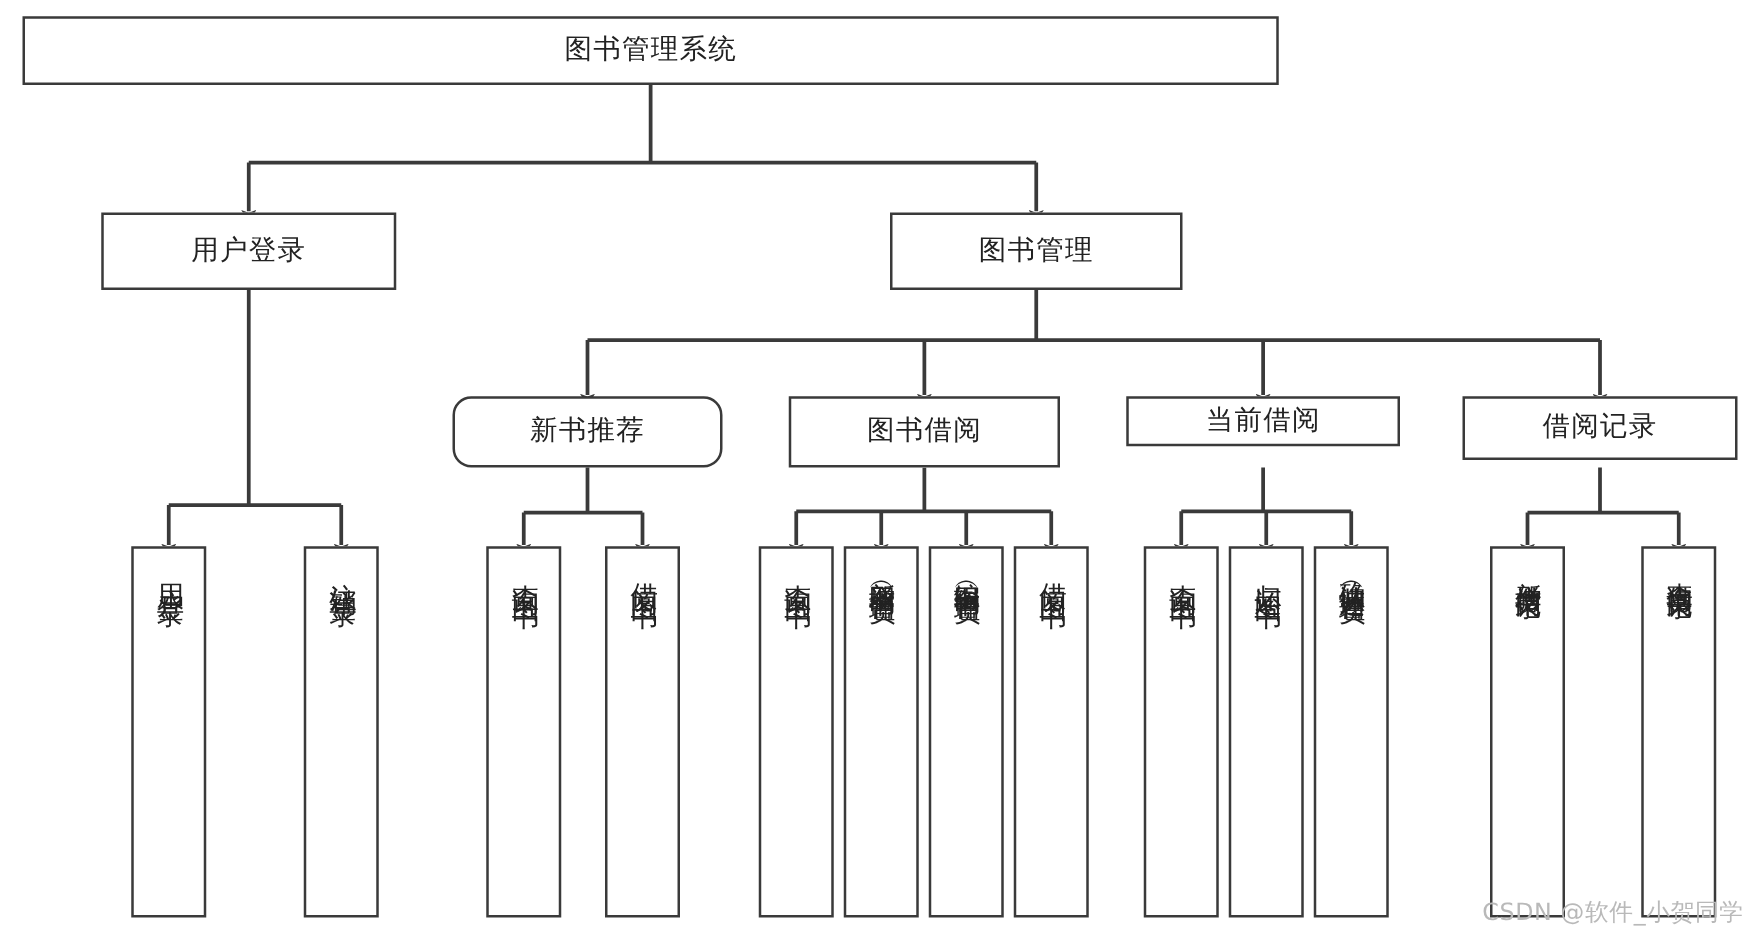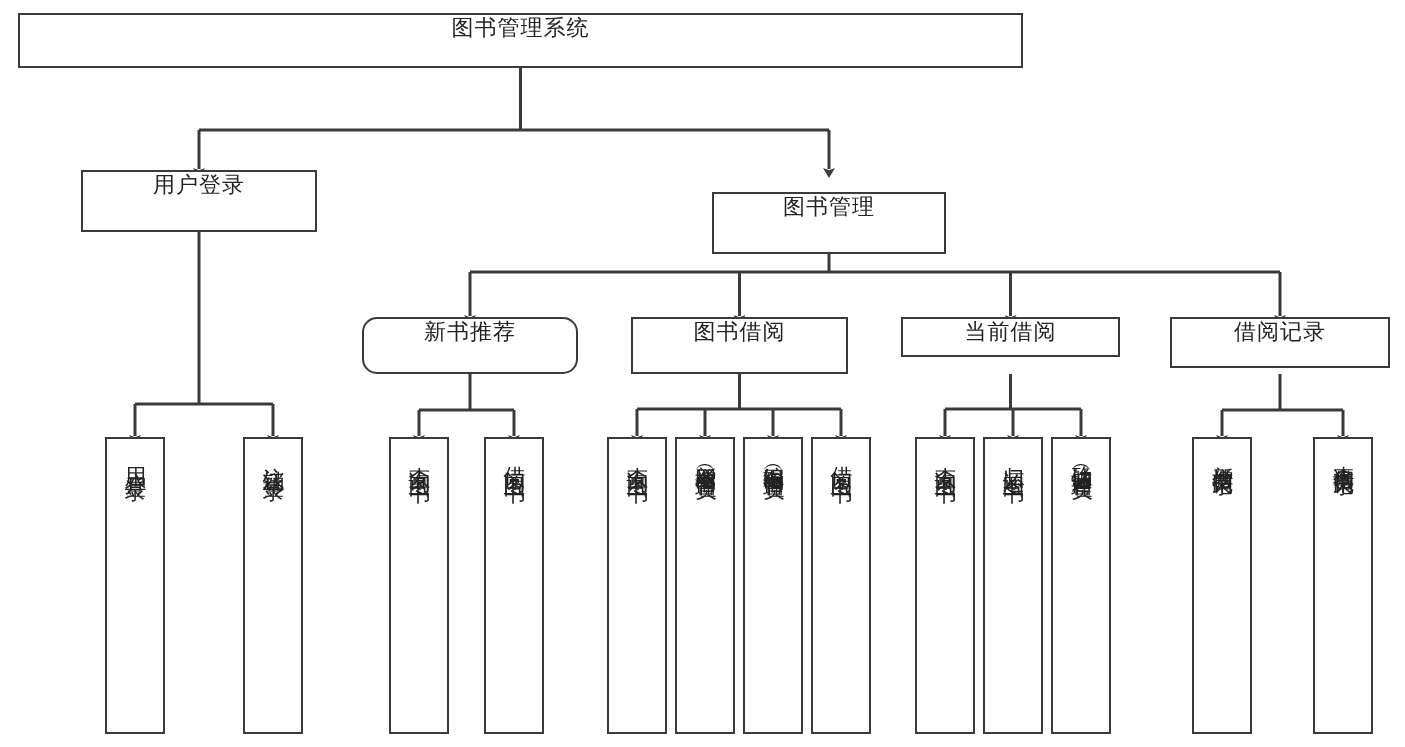--- a/index.html
+++ b/index.html
@@ -18,20 +18,21 @@
     position:absolute;left:0;top:0;
     width:1405px;height:747px;
     pointer-events:none;
   }
   .node{
     position:absolute;
     box-sizing:border-box;
     background:#ffffff;
     border:2px solid #3a3a3a;
     display:flex;
+    align-items:center;
     justify-content:center;
     color:#222222;
   }
   .node.h{
     
   }
   .node.h .label{
     font-size:22px;
     line-height:1.2;
     letter-spacing:1px;
@@ -106,21 +107,21 @@
       </g>
   </svg>
 
   <div id="node-layer">
       <div class="node h" style="left: 18px; top: 13px; width: 1005px; height: 55px;">
         <span class="label">图书管理系统</span>
       </div>
       <div class="node h" style="left: 81px; top: 170px; width: 236px; height: 62px;">
         <span class="label">用户登录</span>
       </div>
-      <div class="node h" style="left: 712px; top: 170px; width: 234px; height: 62px; margin-top: 22px;">
+      <div class="node h" style="left: 712px; top: 170px; width: 234px; height: 62px;">
         <span class="label">图书管理</span>
       </div>
       <div class="node h" style="left: 362px; top: 317px; width: 216px; height: 57px; border-radius: 15px;">
         <span class="label">新书推荐</span>
       </div>
       <div class="node h" style="left: 631px; top: 317px; width: 217px; height: 57px;">
         <span class="label">图书借阅</span>
       </div>
       <div class="node h" style="left: 901px; top: 317px; width: 219px; height: 40px;">
         <span class="label">当前借阅</span>
@@ -162,13 +163,14 @@
         <span class="label">确认归还（管理员）</span>
       </div>
       <div class="node v long" style="left: 1192px; top: 437px; width: 60px; height: 297px;">
         <span class="label">新增借阅记录</span>
       </div>
       <div class="node v long" style="left: 1313px; top: 437px; width: 60px; height: 297px;">
         <span class="label">查询借阅记录</span>
       </div>
     </div>
 
+  <div id="watermark">CSDN @软件_小贺同学</div>
 </div>
 
 </body></html>

